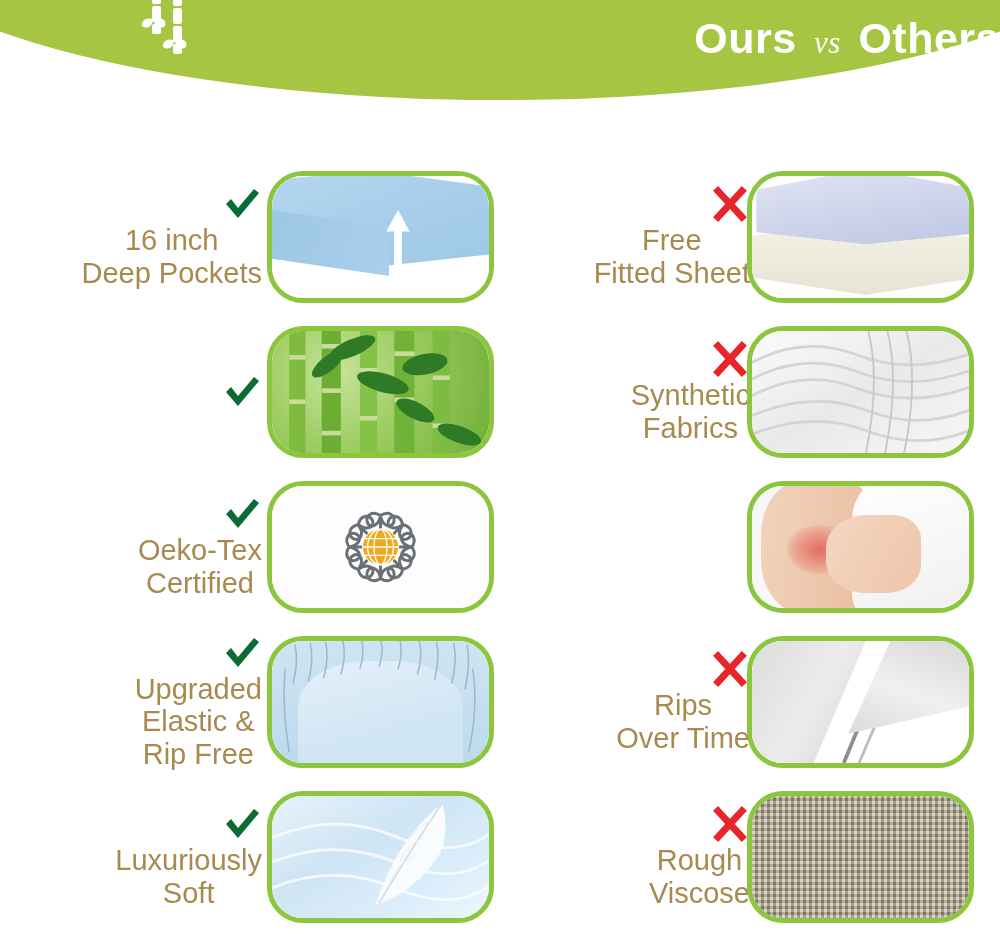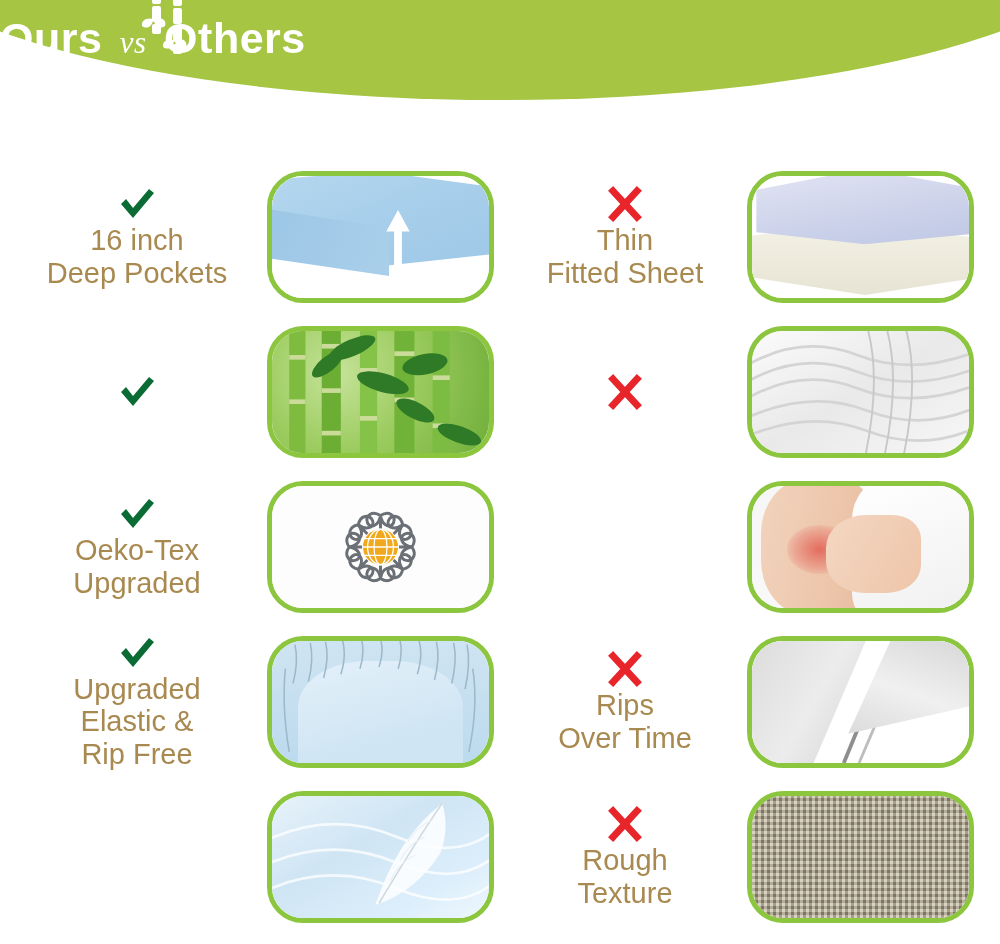--- a/index.html
+++ b/index.html
@@ -31,21 +31,21 @@
     width: 1260px;
     height: 350px;
     background: #a5c543;
     border-radius: 50% / 50%;
   }
   #banner-title {
     position: absolute;
     left: 0;
     top: 14px;
     width: 1000px;
-    text-align: left;
+    text-align: right;
     color: #ffffff;
     font-size: 43px;
     font-weight: bold;
     letter-spacing: 0.5px;
     white-space: nowrap;
   }
   #banner-title .vs {
     font-family: "Liberation Serif", serif;
     font-style: italic;
     font-weight: normal;
@@ -79,21 +79,21 @@
   .side.left  { left: 0px; width: 500px; }
   .side.right { left: 500px; width: 500px; }
 
   .label-col {
     position: absolute;
     top: 0;
     width: 250px;
     height: 155px;
     display: flex;
     flex-direction: column;
-    align-items: center;
+    align-items: flex-end;
     justify-content: center;
   }
   .side.left  .label-col { left: 12px; }
   .side.right .label-col { left: 0px; }
 
   .mark {
     width: 40px;
     height: 36px;
     margin-bottom: 2px;
     flex: none;
@@ -302,21 +302,21 @@
       </div>
     </div>
     <div class="side right">
       <div class="label-col">
         <svg class="mark" viewBox="0 0 40 36">
           <g stroke="#e8252a" stroke-width="7" stroke-linecap="square">
             <line x1="8" y1="5" x2="32" y2="31"></line>
             <line x1="32" y1="5" x2="8" y2="31"></line>
           </g>
         </svg>
-        <div class="caption">Thin
+        <div class="caption">Free
 Fitted Sheet</div>
       </div>
       <div class="card">
         <div class="card-art art-thin">
           <div class="mattress"></div>
           <div class="sheet"></div>
         </div>
       </div>
     </div>
   </div>
@@ -364,20 +364,22 @@
       </div>
     </div>
     <div class="side right">
       <div class="label-col">
         <svg class="mark" viewBox="0 0 40 36">
           <g stroke="#e8252a" stroke-width="7" stroke-linecap="square">
             <line x1="8" y1="5" x2="32" y2="31"></line>
             <line x1="32" y1="5" x2="8" y2="31"></line>
           </g>
         </svg>
+        <div class="caption">Synthetic
+Fabrics</div>
       </div>
       <div class="card">
         <div class="card-art art-synth">
           <svg viewBox="0 0 227 132" width="100%" height="100%" preserveAspectRatio="none">
             <g fill="none" stroke="#d4d4d4" stroke-width="3">
               <path d="M-10 40 Q50 2 110 26 T240 20"></path>
               <path d="M-10 58 Q50 20 110 44 T240 38"></path>
               <path d="M-10 76 Q50 38 110 62 T240 56"></path>
               <path d="M-10 96 Q60 62 120 86 T240 80"></path>
               <path d="M-10 116 Q60 84 120 108 T240 102"></path>
@@ -393,21 +395,21 @@
     </div>
   </div>
 
   <div class="row">
     <div class="side left">
       <div class="label-col">
         <svg class="mark" viewBox="0 0 40 36">
           <path d="M4 18 L9 13 L16 22 L32 3 L37 7 L16 32 Z" fill="#0a6b35"></path>
         </svg>
         <div class="caption">Oeko-Tex
-Upgraded</div>
+Certified</div>
       </div>
       <div class="card">
         <div class="card-art art-oeko">
           <svg viewBox="0 0 227 132" width="100%" height="100%">
             <g transform="translate(113.5,66)">
               <g fill="none" stroke="#6b6f76" stroke-width="3.2">
                 <g>
                     <path d="M0 -20 L0 -34 M0 -34 C-9 -40 -17 -34 -14 -26 C-11 -20 -2 -22 0 -34 M0 -34 C9 -40 17 -34 14 -26 C11 -20 2 -22 0 -34"></path>
                   </g>
                 <g transform="rotate(45)">
@@ -509,20 +511,27 @@
               <path d="M210 30 Q216 70 206 120"></path>
             </g>
           </svg>
         </div>
       </div>
     </div>
   </div>
 
   <div class="row">
     <div class="side left">
+      <div class="label-col">
+        <svg class="mark" viewBox="0 0 40 36">
+          <path d="M4 18 L9 13 L16 22 L32 3 L37 7 L16 32 Z" fill="#0a6b35"></path>
+        </svg>
+        <div class="caption">Luxuriously
+Soft</div>
+      </div>
       <div class="card">
         <div class="card-art art-soft">
           <svg viewBox="0 0 227 132" width="100%" height="100%" preserveAspectRatio="none">
             <g stroke="#ffffff" stroke-width="3" fill="none" opacity="0.75">
               <path d="M-10 50 Q60 14 130 44 T240 30"></path>
               <path d="M-10 76 Q60 42 130 72 T240 58"></path>
               <path d="M-10 104 Q60 70 130 100 T240 86"></path>
             </g>
             <path d="M178 8 Q132 44 108 118 Q150 104 176 62 Q186 34 178 8 Z" fill="#fbfdfe" opacity="0.95"></path>
             <path d="M178 8 Q150 50 112 116" stroke="#cfd8de" stroke-width="1.6" fill="none"></path>
@@ -537,21 +546,21 @@
     </div>
     <div class="side right">
       <div class="label-col">
         <svg class="mark" viewBox="0 0 40 36">
           <g stroke="#e8252a" stroke-width="7" stroke-linecap="square">
             <line x1="8" y1="5" x2="32" y2="31"></line>
             <line x1="32" y1="5" x2="8" y2="31"></line>
           </g>
         </svg>
         <div class="caption">Rough
-Texture</div>
+Viscose</div>
       </div>
       <div class="card">
         <div class="card-art art-rough"></div>
       </div>
     </div>
   </div>
 
 </div>
 
 </body></html>

